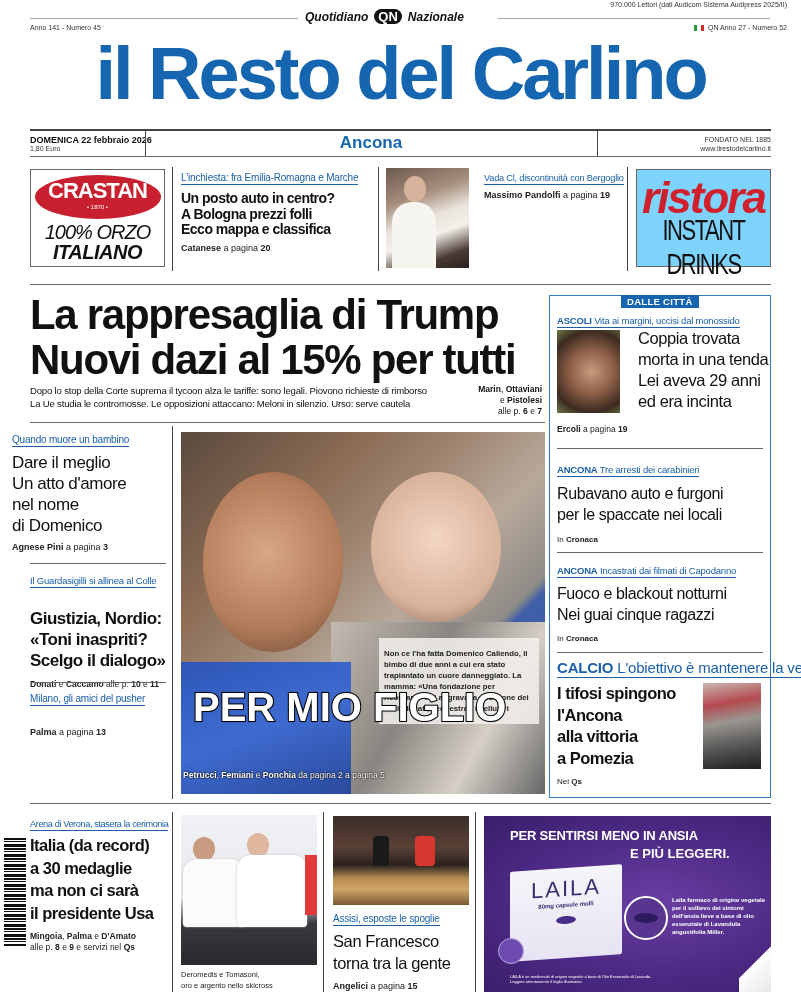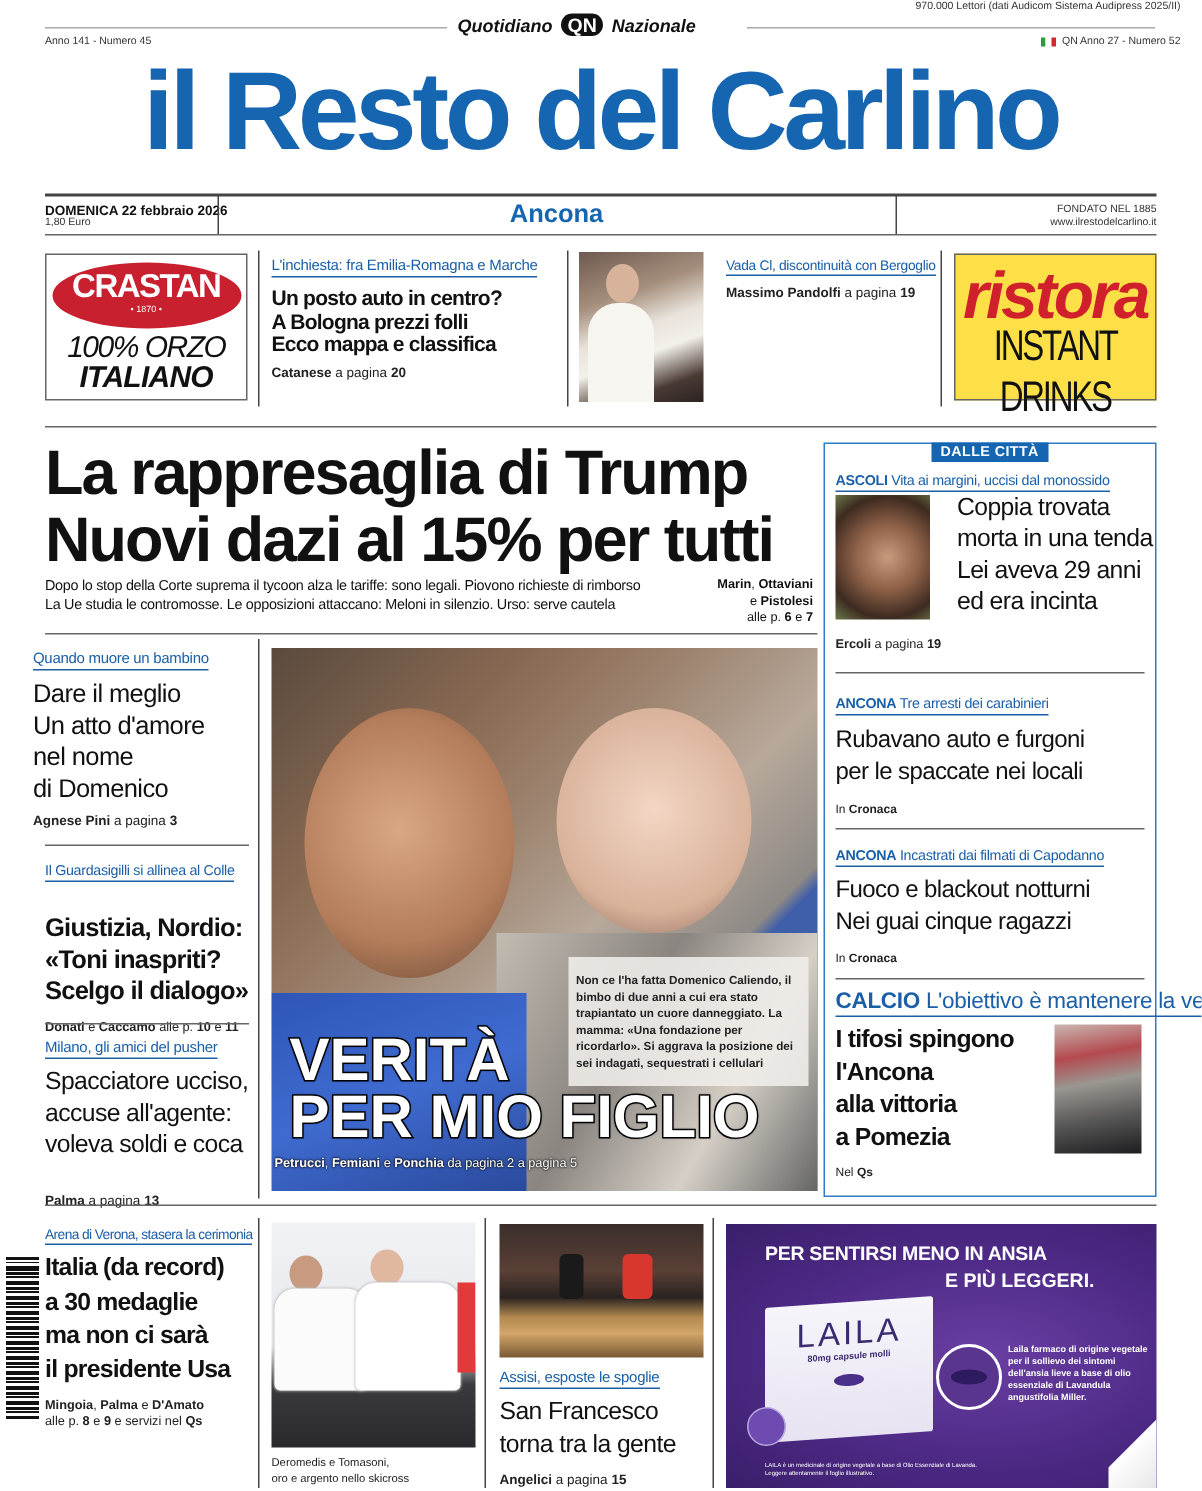--- a/index.html
+++ b/index.html
@@ -73,42 +73,42 @@
   <div style="position:absolute;left:18px;top:8px;width:22px;height:26px;border-radius:50%;background:#d7b39c"></div>
   <div style="position:absolute;left:6px;top:34px;width:44px;height:66px;border-radius:20px 20px 0 0;background:#f7f5f0"></div>
 </div>
 
 <div class="abs" style="left:484px;top:167px;width:140px">
   <span class="kicker" style="font-size:9.2px">Vada Cl, discontinuità con Bergoglio</span>
   <div class="byline" style="margin-top:5px"><b>Massimo Pandolfi</b> <span>a pagina</span> <b>19</b></div>
 </div>
 <div class="vline" style="left:627px;top:167px;height:104px"></div>
 
-<div class="abs" style="left:636px;top:169px;width:135px;height:98px;border:1px solid #666;text-align:center;background:#fde047;padding-top:4px">
+<div class="abs" style="left:636px;top:169px;width:135px;height:98px;border:1px solid #666;text-align:center;background:#7dd3fc;padding-top:4px">
   <div style="font-size:44px;font-weight:700;font-style:italic;color:#d0202c;letter-spacing:-2px;line-height:48px">ristora</div>
   <div style="font-size:22px;letter-spacing:-1.5px;line-height:26px;transform:scaleY(1.3)">INSTANT DRINKS</div>
 </div>
 
 <div class="hline" style="left:30px;top:284px;width:741px;background:#666"></div>
 <div class="abs" style="left:30px;top:292px;width:515px;font-size:42px;font-weight:900;letter-spacing:-1.3px;line-height:45px">
   <div>La rappresaglia di Trump</div>
   <div>Nuovi dazi al 15% per tutti</div>
 </div>
 <div class="abs" style="left:30px;top:384px;width:470px;font-size:9.6px;line-height:13px;letter-spacing:-0.2px">
   <div>Dopo lo stop della Corte suprema il tycoon alza le tariffe: sono legali. Piovono richieste di rimborso</div>
   <div>La Ue studia le contromosse. Le opposizioni attaccano: Meloni in silenzio. Urso: serve cautela</div>
 </div>
 <div class="abs" style="left:470px;top:384px;width:72px;text-align:right;font-size:8.5px;line-height:11px">
   <div><b>Marin</b>, <b>Ottaviani</b></div>
   <div>e <b>Pistolesi</b></div>
   <div><span>alle p.</span> <b>6</b> e <b>7</b></div>
 </div>
 
 <div class="hline" style="left:30px;top:422px;width:515px;background:#666"></div>
-<div class="abs" style="left:22px;top:429px;width:140px">
+<div class="abs" style="left:12px;top:429px;width:140px">
   <span class="kicker">Quando muore un bambino</span>
   <div class="h-light" style="font-size:17px;margin-top:5px;line-height:21px">
     <div>Dare il meglio</div>
     <div>Un atto d'amore</div>
     <div>nel nome</div>
     <div>di Domenico</div>
   </div>
   <div class="byline" style="margin-top:6px"><b>Agnese Pini</b> <span>a pagina</span> <b>3</b></div>
 </div>
 <div class="hline" style="left:30px;top:563px;width:136px;background:#666"></div>
@@ -119,38 +119,32 @@
     <div>Giustizia, Nordio:</div>
     <div>«Toni inaspriti?</div>
     <div>Scelgo il dialogo»</div>
   </div>
   <div class="byline" style="margin-top:8px;font-size:8.5px"><b>Donati</b> e <b>Caccamo</b> <span>alle p.</span> <b>10</b> e <b>11</b></div>
 </div>
 <div class="hline" style="left:30px;top:682px;width:136px;background:#666"></div>
 
 <div class="abs" style="left:30px;top:688px;width:140px">
   <span class="kicker">Milano, gli amici del pusher</span>
-  <div class="h-light" style="font-size:16.5px;margin-top:5px;line-height:21px">
-    <div>Spacciatore ucciso,</div>
-    <div>accuse all'agente:</div>
-    <div>voleva soldi e coca</div>
-  </div>
   <div class="byline" style="margin-top:21px"><b>Palma</b> <span>a pagina</span> <b>13</b></div>
 </div>
 <div class="vline" style="left:172px;top:426px;height:373px"></div>
 
 <div class="photo" style="left:181px;top:432px;width:364px;height:362px;background:linear-gradient(135deg,#5a4a3e 0%,#8a6b54 25%,#9f8672 40%,#b7a89a 55%,#8e8a86 70%,#3f5fa8 72%,#3b5aa0 100%)">
   <div style="position:absolute;left:22px;top:40px;width:140px;height:180px;border-radius:50%;background:radial-gradient(circle at 45% 45%,#d9a784 0%,#b37c5a 60%,#6b4a37 100%)"></div>
   <div style="position:absolute;left:190px;top:40px;width:130px;height:150px;border-radius:50%;background:radial-gradient(circle at 50% 45%,#f2d6c4 0%,#d9b29a 65%,#8b6a58 100%)"></div>
   <div style="position:absolute;left:150px;top:190px;width:214px;height:172px;background:linear-gradient(120deg,#c2bbb1,#8a8580 40%,#d5cfc6 70%,#666)"></div>
   <div style="position:absolute;left:0;top:230px;width:170px;height:132px;background:linear-gradient(160deg,#2e56b8,#3f6bd0 50%,#2a4a9c)"></div>
 </div>
 <div class="abs" style="left:379px;top:638px;width:160px;background:rgba(240,238,234,0.88);padding:10px 5px;font-size:7.8px;font-weight:700;line-height:11px;color:#222">Non ce l'ha fatta Domenico Caliendo, il bimbo di due anni a cui era stato trapiantato un cuore danneggiato. La mamma: «Una fondazione per ricordarlo». Si aggrava la posizione dei sei indagati, sequestrati i cellulari</div>
 <div class="abs" style="left:193px;top:688px;font-size:40px;font-weight:900;color:#fff;line-height:38px;letter-spacing:0px;-webkit-text-stroke:2px #000;paint-order:stroke fill;text-shadow:0 0 2px #000">
-  <div>VERITÀ</div>
   <div>PER MIO FIGLIO</div>
 </div>
 <div class="abs" style="left:183px;top:770px;font-size:8.5px;color:#fff;text-shadow:0 0 2px #000,0 0 1px #000">
   <b>Petrucci</b>, <b>Femiani</b> e <b>Ponchia</b> <span>da pagina 2 a pagina 5</span>
 </div>
 
 <div class="abs" style="left:549px;top:295px;width:222px;height:503px;border:1px solid #2f7bc4"></div>
 <div class="abs" style="left:621px;top:295px;background:#1565b0;color:#fff;font-size:9.5px;font-weight:700;padding:1px 6px;letter-spacing:0.3px">DALLE CITTÀ</div>
 
 <div class="abs" style="left:557px;top:310px;width:210px">

